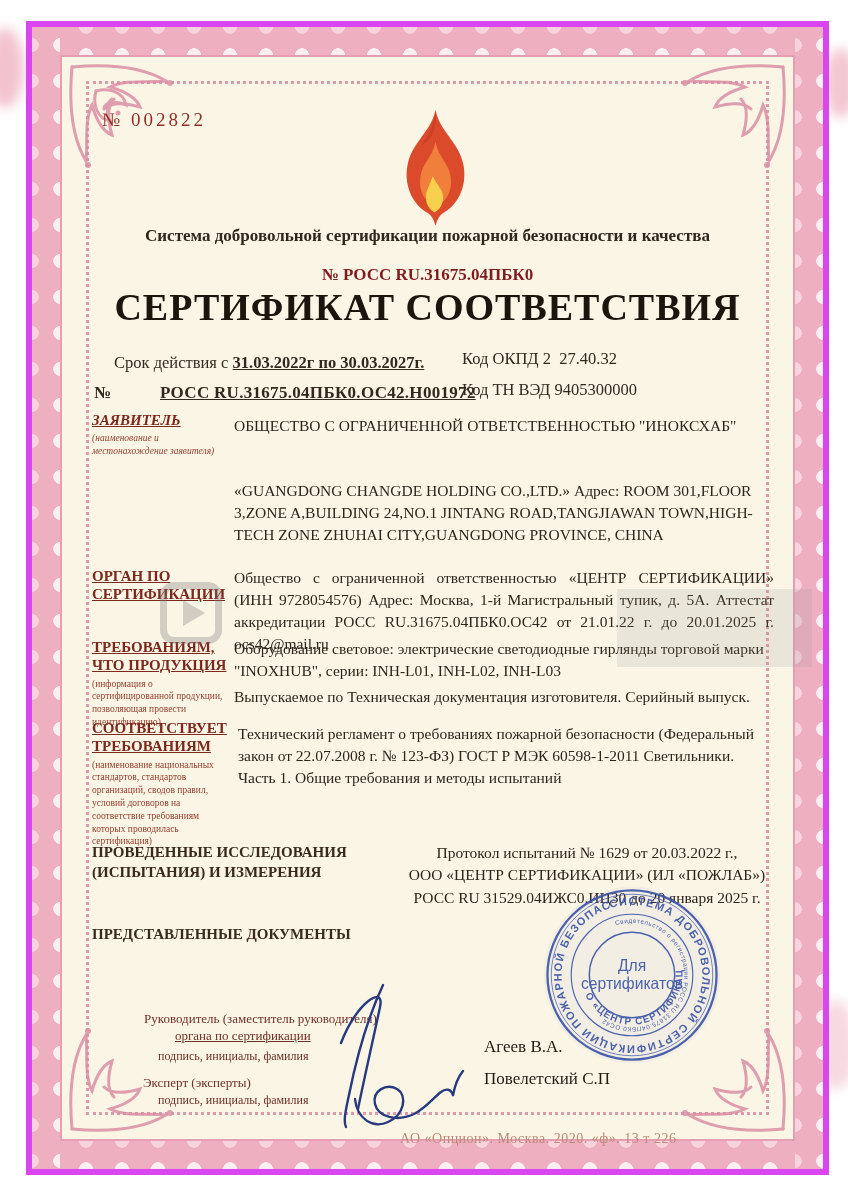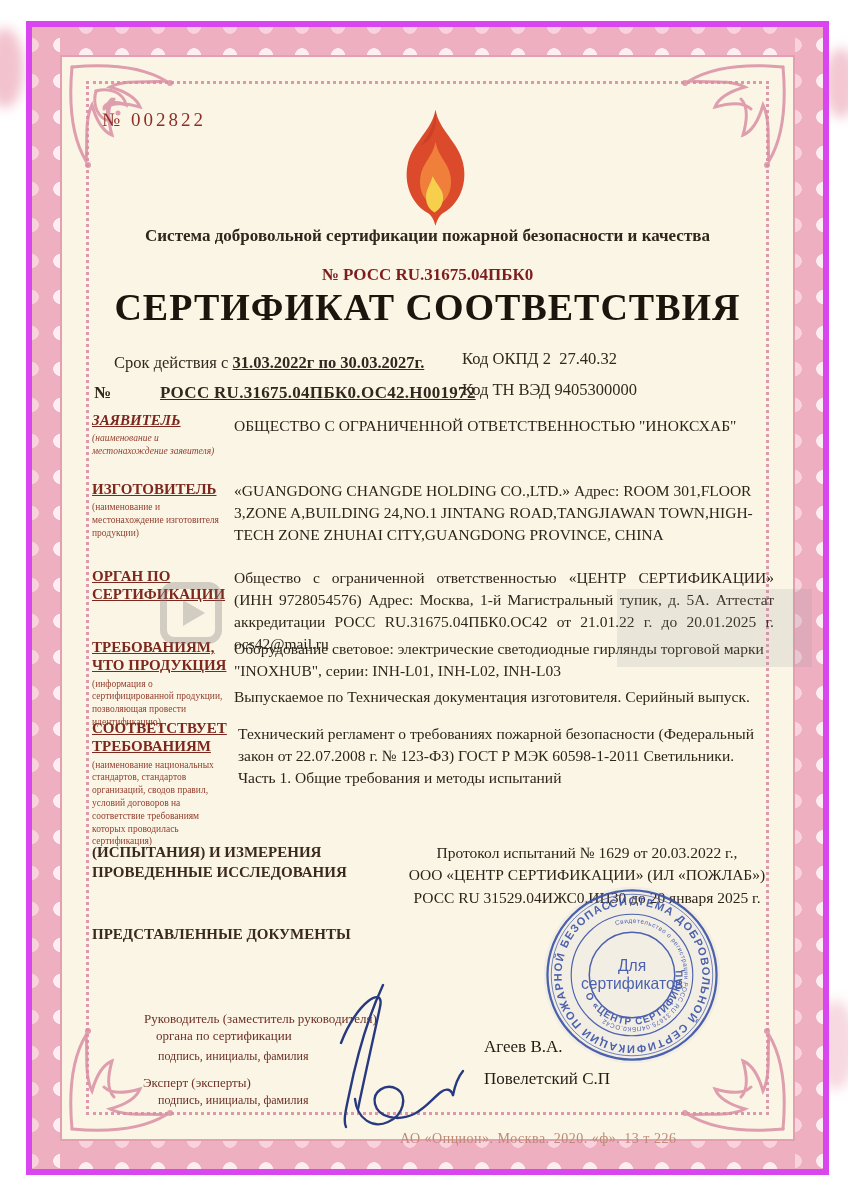--- a/index.html
+++ b/index.html
@@ -163,24 +163,20 @@
   </div>
 
   <div class="sec-label" style="top:384px;font-style:italic;">
     <span class="main">ЗАЯВИТЕЛЬ</span>
     <span class="note">(наименование и местонахождение заявителя)</span>
   </div>
   <div class="sec-text" style="top:388px;">
     <div>ОБЩЕСТВО С ОГРАНИЧЕННОЙ ОТВЕТСТВЕННОСТЬЮ "ИНОКСХАБ"</div>
   </div>
 
-  <div class="sec-label" style="top:453px;">
-    <span class="main">ИЗГОТОВИТЕЛЬ</span>
-    <span class="note">(наименование и местонахождение изготовителя продукции)</span>
-  </div>
   <div class="sec-text" style="top:453px;">«GUANGDONG CHANGDE HOLDING CO.,LTD.» Адрес: ROOM 301,FLOOR 3,ZONE A,BUILDING 24,NO.1 JINTANG ROAD,TANGJIAWAN TOWN,HIGH- TECH ZONE ZHUHAI CITY,GUANGDONG PROVINCE, CHINA</div>
 
   <div class="sec-label" style="top:540px;">
     <span class="main">ОРГАН ПО СЕРТИФИКАЦИИ</span>
   </div>
   <div class="sec-text just" style="top:540px;">Общество с ограниченной ответственностью «ЦЕНТР СЕРТИФИКАЦИИ» (ИНН 9728054576) Адрес: Москва, 1-й Магистральный тупик, д. 5А. Аттестат аккредитации РОСС RU.31675.04ПБК0.ОС42 от 21.01.22 г. до 20.01.2025 г. ocs42@mail.ru</div>
 
   <div class="sec-label" style="top:611px;">
     <span class="main">ТРЕБОВАНИЯМ, ЧТО ПРОДУКЦИЯ</span>
     <span class="note">(информация о сертифицированной продукции, позволяющая провести идентификацию)</span>
@@ -190,22 +186,22 @@
     <div style="margin-top:4px;">Выпускаемое по Техническая документация изготовителя. Серийный выпуск.</div>
   </div>
 
   <div class="sec-label" style="top:692px;">
     <span class="main">СООТВЕТСТВУЕТ ТРЕБОВАНИЯМ</span>
     <span class="note">(наименование национальных стандартов, стандартов организаций, сводов правил, условий договоров на соответствие требованиям которых проводилась сертификация)</span>
   </div>
   <div class="sec-text" style="top:696px;left:206px;width:520px;">Технический регламент о требованиях пожарной безопасности (Федеральный закон от 22.07.2008 г. № 123-ФЗ) ГОСТ Р МЭК 60598-1-2011 Светильники. Часть 1. Общие требования и методы испытаний</div>
 
   <div class="tests-label">
+    <div>ПРОВЕДЕННЫЕ ИССЛЕДОВАНИЯ</div>
     <div>(ИСПЫТАНИЯ) И ИЗМЕРЕНИЯ</div>
-    <div>ПРОВЕДЕННЫЕ ИССЛЕДОВАНИЯ</div>
   </div>
   <div class="tests-text">
     <div>Протокол испытаний № 1629 от  20.03.2022 г.,</div>
     <div>ООО «ЦЕНТР СЕРТИФИКАЦИИ» (ИЛ «ПОЖЛАБ»)</div>
     <div>РОСС RU 31529.04ИЖС0.ИЦ30  до 20 января 2025 г.</div>
   </div>
 
   <div class="docs-label">ПРЕДСТАВЛЕННЫЕ ДОКУМЕНТЫ</div>
 
   <svg class="stamp" viewBox="-100 -100 200 200">
@@ -232,21 +228,21 @@
         <textPath href="#ringB" startOffset="50%">• ООО «ЦЕНТР СЕРТИФИКАЦИИ» •</textPath>
       </text>
     </g>
     <g fill="#3d55a8" font-family="Liberation Sans, sans-serif" font-size="16.5" text-anchor="middle">
       <text y="-4">Для</text>
       <text y="15">сертификатов</text>
     </g>
   </svg>
 
   <div class="sig-label" style="left:112px;top:984px;">Руководитель (заместитель руководителя)</div>
-  <div class="sig-label" style="left:124px;top:1001px;">органа по сертификации</div>
+  <div class="sig-label" style="left:143px;top:1001px;text-decoration:underline;">органа по сертификации</div>
   <div class="sig-note" style="left:126px;top:1022px;">подпись, инициалы, фамилия</div>
   <div class="sig-label" style="left:111px;top:1048px;">Эксперт (эксперты)</div>
   <div class="sig-note" style="left:126px;top:1066px;">подпись, инициалы, фамилия</div>
 
   <svg class="signature" viewBox="0 0 150 160">
     <g fill="none" stroke="#273a80" stroke-width="2.4" stroke-linecap="round">
       <path d="M58 6 C 44 36, 32 76, 24 116 C 21 130, 18 142, 21 148"></path>
       <path d="M16 64 C 32 22, 60 6, 55 28 C 50 52, 40 96, 33 130"></path>
       <path d="M30 120 C 32 140, 48 150, 63 143 C 79 136, 83 117, 72 110 C 61 104, 47 112, 50 125 C 53 138, 72 143, 89 135 C 101 129, 108 119, 116 113 C 121 109, 126 110, 128 116"></path>
       <path d="M128 116 C 130 106, 133 98, 138 92"></path>

